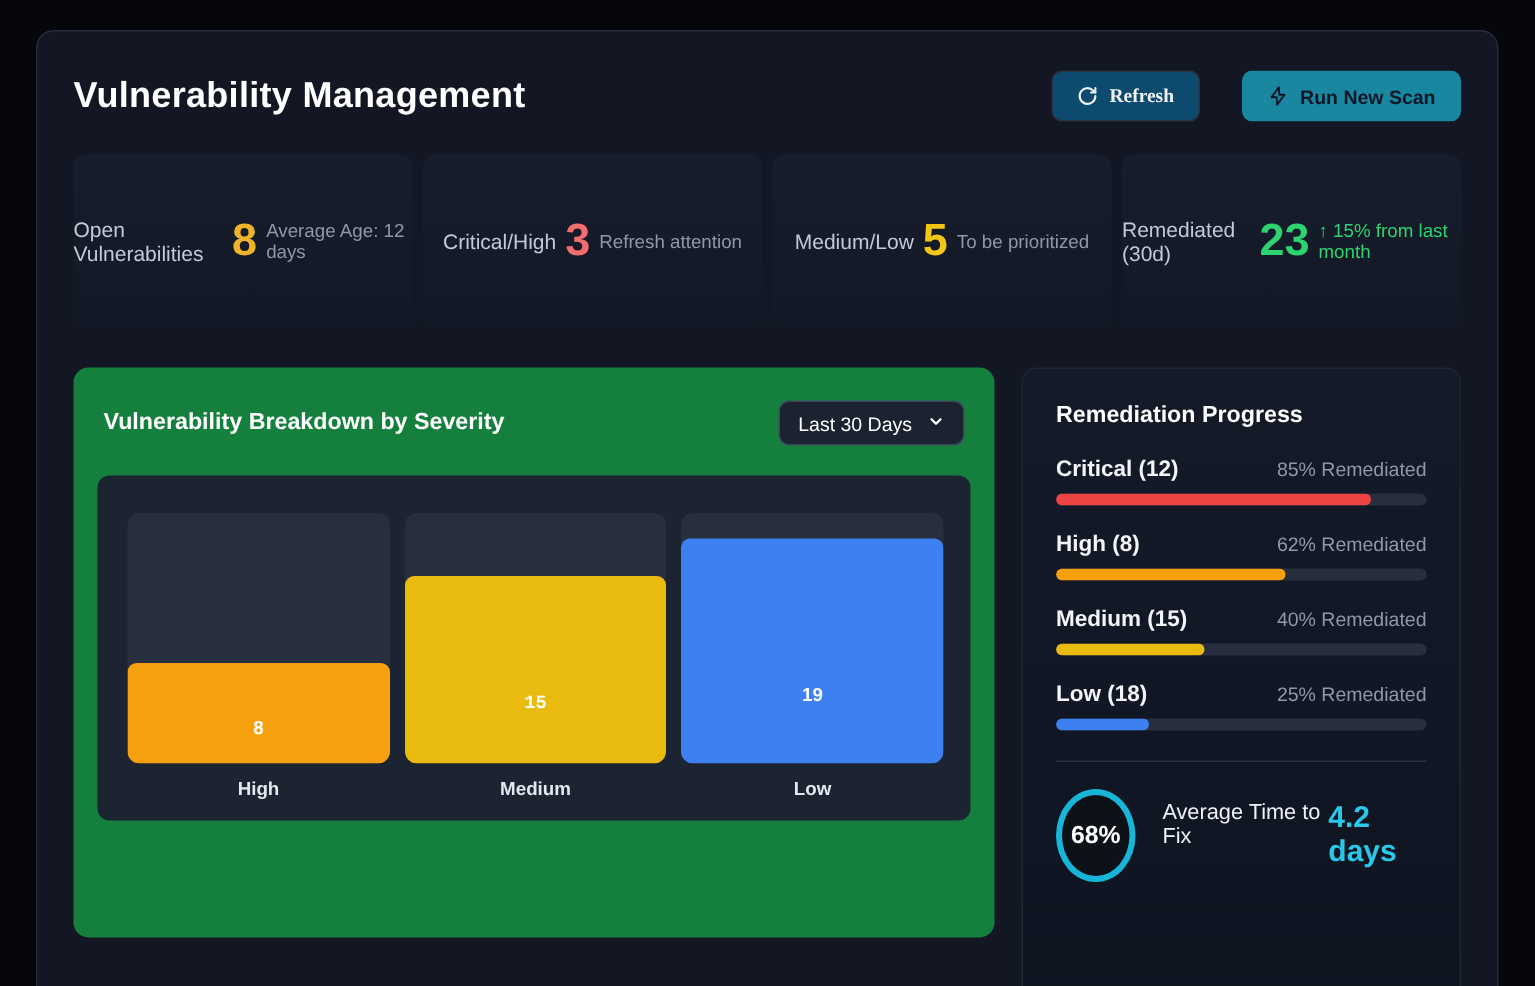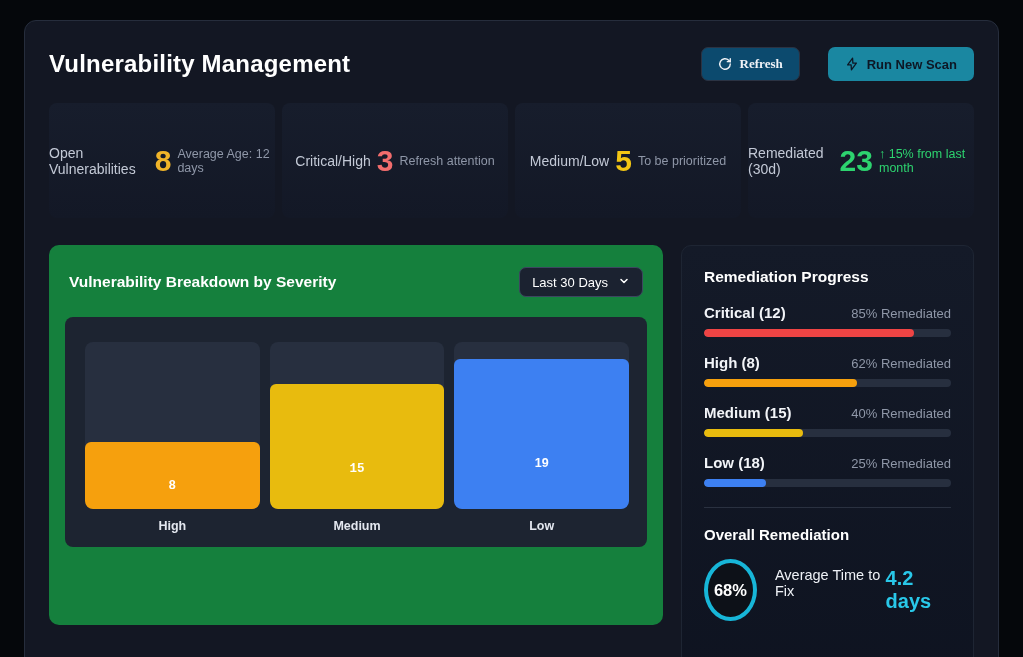--- a/index.html
+++ b/index.html
@@ -235,21 +235,20 @@
           <span class="progress-label">Low (18)</span>
           <span class="progress-status">25% Remediated</span>
         </div>
         <div class="progress-track">
           <div class="progress-fill" style="width: 25%; background: rgb(61, 128, 242);"></div>
         </div>
       </div>
 
       <hr class="divider">
 
-      <div class="overall-title">Overall Remediation</div>
       <div class="overall-row">
         <div class="ring" style="border-color: rgb(23, 182, 216);">68%</div>
         <div class="overall-info">
           <div class="avg-label">Average Time to Fix</div>
           <div class="avg-value" style="color: rgb(41, 200, 233);">4.2 days</div>
         </div>
       </div>
     </div>
 
   </div>

